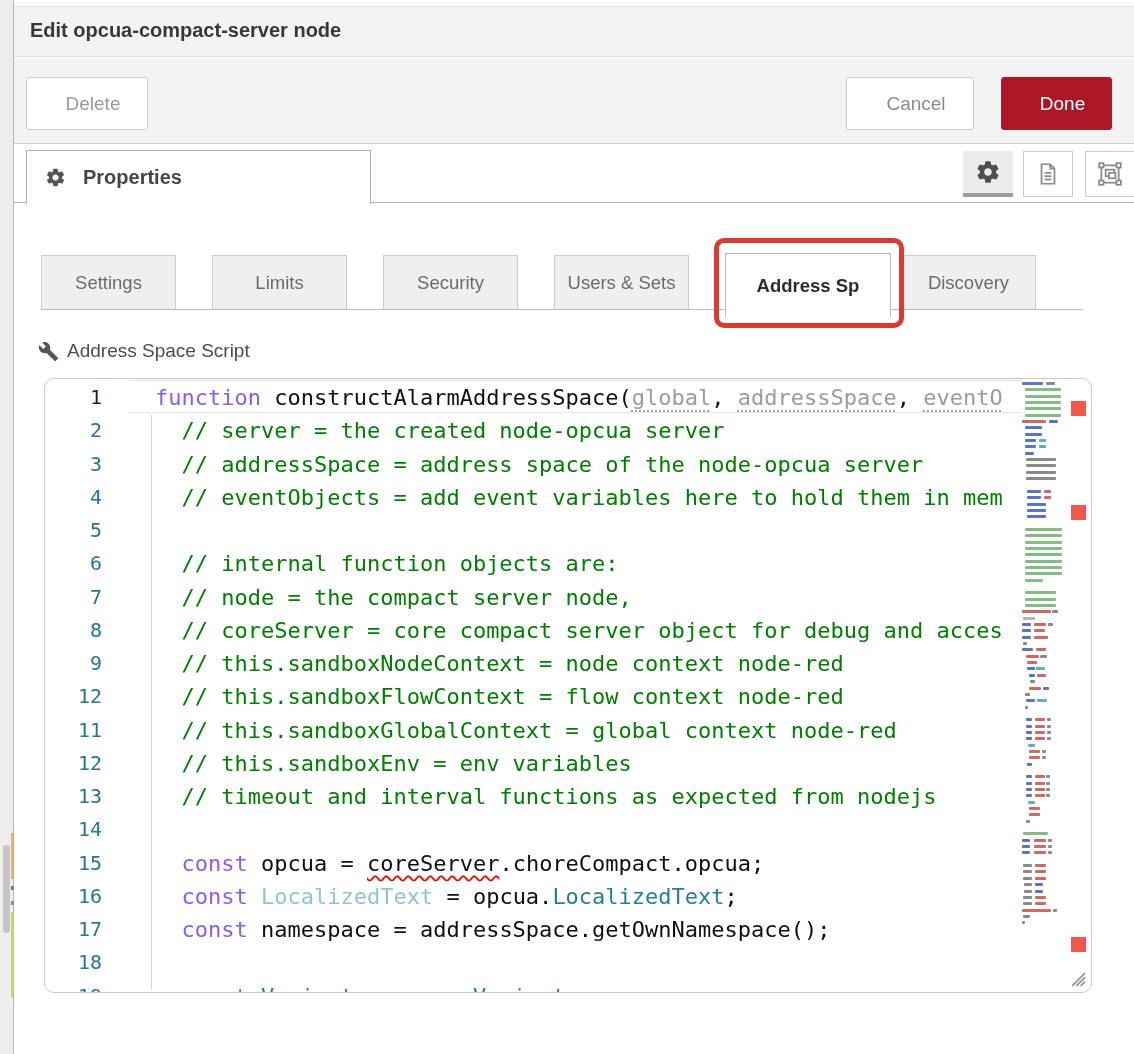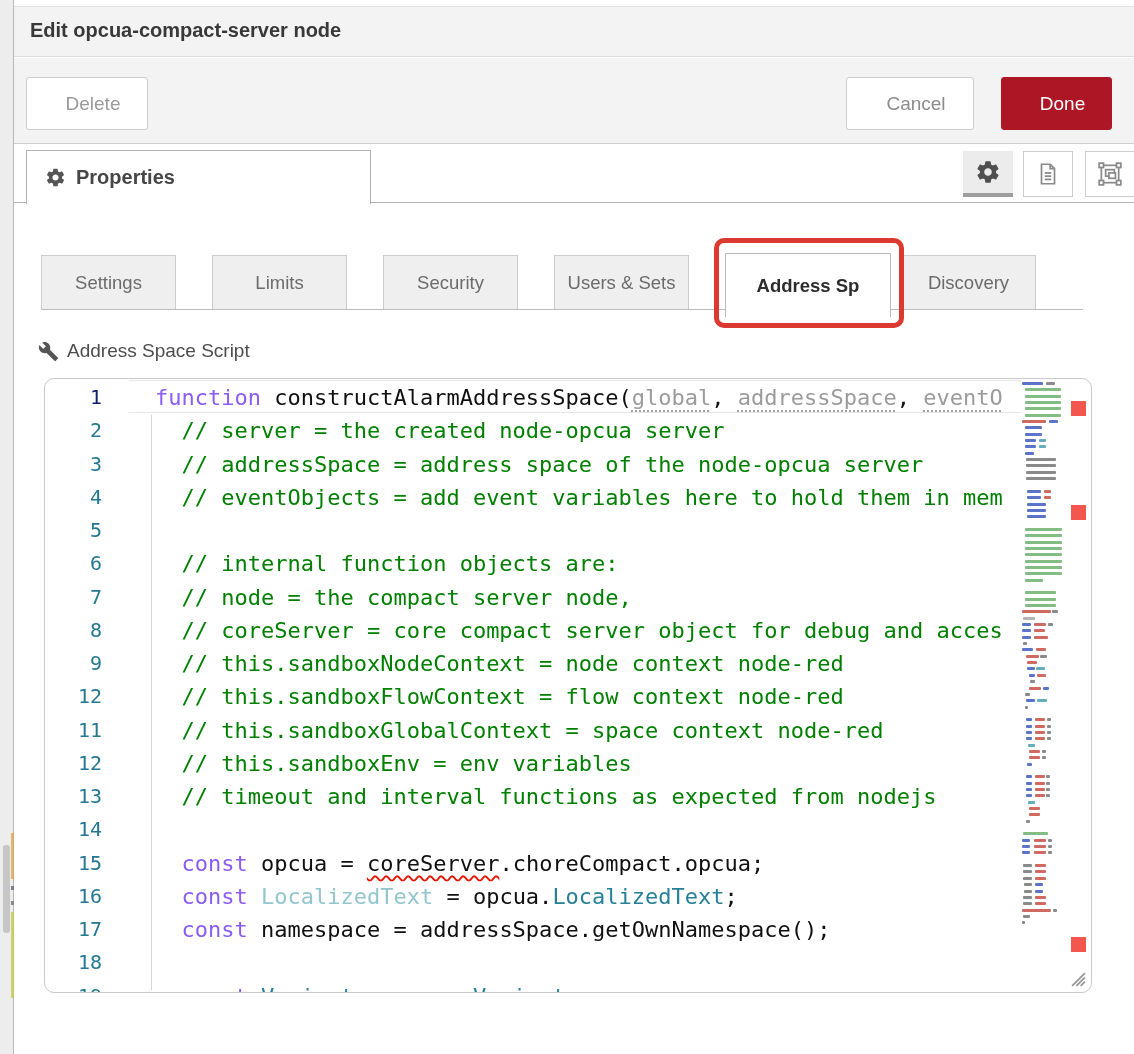--- a/index.html
+++ b/index.html
@@ -20,21 +20,21 @@
   #dialog-title { left:16px; top:12px; font-size:20px; font-weight:bold; color:#383838; }
   #tray-toolbar { left:0; top:58px; width:1120px; height:86px; background:#f3f3f3; border-bottom:1px solid #cfcfcf; }
   .btn { position:absolute; top:19px; height:53px; border-radius:3px; font-size:19px; text-align:center; cursor:pointer; display:flex; align-items:center; justify-content:center;padding-left:12px; }
   #delete-button { left:12px; width:122px; background:#fff; border:1px solid #ccc; color:#9a9a9a; }
   #cancel-button { left:832px; width:128px; background:#fff; border:1px solid #ccc; color:#8c8c8c; }
   #done-button   { left:987px; width:111px; background:#ad1625; border:1px solid #ad1625; color:#fff; }
 
   
   #tab-header-row { left:0; top:144px; width:1120px; height:59px; background:#fff; }
   #tab-header-row .baseline { position:absolute; left:0; bottom:0; width:100%; height:1px; background:#b3b3b3; }
-  #properties-tab { left:12px; top:6px; width:345px; height:54px; background:#fff; border:1px solid #b3b3b3; border-bottom:none; z-index:2; display:flex; align-items:center; padding-left:18px; gap:10px; cursor:pointer; position:absolute; }
+  #properties-tab { left:12px; top:6px; width:345px; height:54px; background:#fff; border:1px solid #b3b3b3; border-bottom:none; z-index:2; display:flex; align-items:center; padding-left:18px; gap:17px; cursor:pointer; position:absolute; }
   #properties-tab svg { width:21px; height:21px; }
   #properties-label { font-size:20px; font-weight:bold; color:#464646; }
   .mini-btn { position:absolute; top:7px; width:50px; height:46px; background:#fff; border:1px solid #ccc; display:flex; align-items:center; justify-content:center; cursor:pointer; }
   #editor-gear-button { left:949px; background:#ececec; border:none; height:46px; border-bottom:4px solid #9d9d9d; }
   #editor-doc-button  { left:1009px; }
   #editor-appearance-button { left:1071px; }
   .mini-btn svg { width:26px; height:26px; }
 
   
   #subtabs { left:41px; top:253px; width:1042px; height:57px; position:absolute; }
@@ -190,21 +190,21 @@
       <div class="code-line"><span class="tok-k">function</span><span class="tok-p"> constructAlarmAddressSpace(</span><span class="tok-fp">global</span><span class="tok-p">, </span><span class="tok-fp">addressSpace</span><span class="tok-p">, </span><span class="tok-fp">eventO</span></div>
       <div class="code-line"><span class="tok-c">  // server = the created node-opcua server</span></div>
       <div class="code-line"><span class="tok-c">  // addressSpace = address space of the node-opcua server</span></div>
       <div class="code-line"><span class="tok-c">  // eventObjects = add event variables here to hold them in mem</span></div>
       <div class="code-line"></div>
       <div class="code-line"><span class="tok-c">  // internal function objects are:</span></div>
       <div class="code-line"><span class="tok-c">  // node = the compact server node,</span></div>
       <div class="code-line"><span class="tok-c">  // coreServer = core compact server object for debug and acces</span></div>
       <div class="code-line"><span class="tok-c">  // this.sandboxNodeContext = node context node-red</span></div>
       <div class="code-line"><span class="tok-c">  // this.sandboxFlowContext = flow context node-red</span></div>
-      <div class="code-line"><span class="tok-c">  // this.sandboxGlobalContext = space context node-red</span></div>
+      <div class="code-line"><span class="tok-c">  // this.sandboxGlobalContext = global context node-red</span></div>
       <div class="code-line"><span class="tok-c">  // this.sandboxEnv = env variables</span></div>
       <div class="code-line"><span class="tok-c">  // timeout and interval functions as expected from nodejs</span></div>
       <div class="code-line"></div>
       <div class="code-line"><span class="tok-k">  const</span><span class="tok-p"> opcua = </span><span class="tok-e">coreServer</span><span class="tok-p">.choreCompact.opcua;</span></div>
       <div class="code-line"><span class="tok-k">  const</span><span class="tok-p"> </span><span class="tok-ft">LocalizedText</span><span class="tok-p"> = opcua.</span><span class="tok-t">LocalizedText</span><span class="tok-p">;</span></div>
       <div class="code-line"><span class="tok-k">  const</span><span class="tok-p"> namespace = addressSpace.getOwnNamespace();</span></div>
       <div class="code-line"></div>
       <div class="code-line"><span class="tok-k">  const</span><span class="tok-p"> </span><span class="tok-t">Variant</span><span class="tok-p"> = opcua.</span><span class="tok-t">Variant</span><span class="tok-p">;</span></div>
     </div>
   <div id="minimap">

